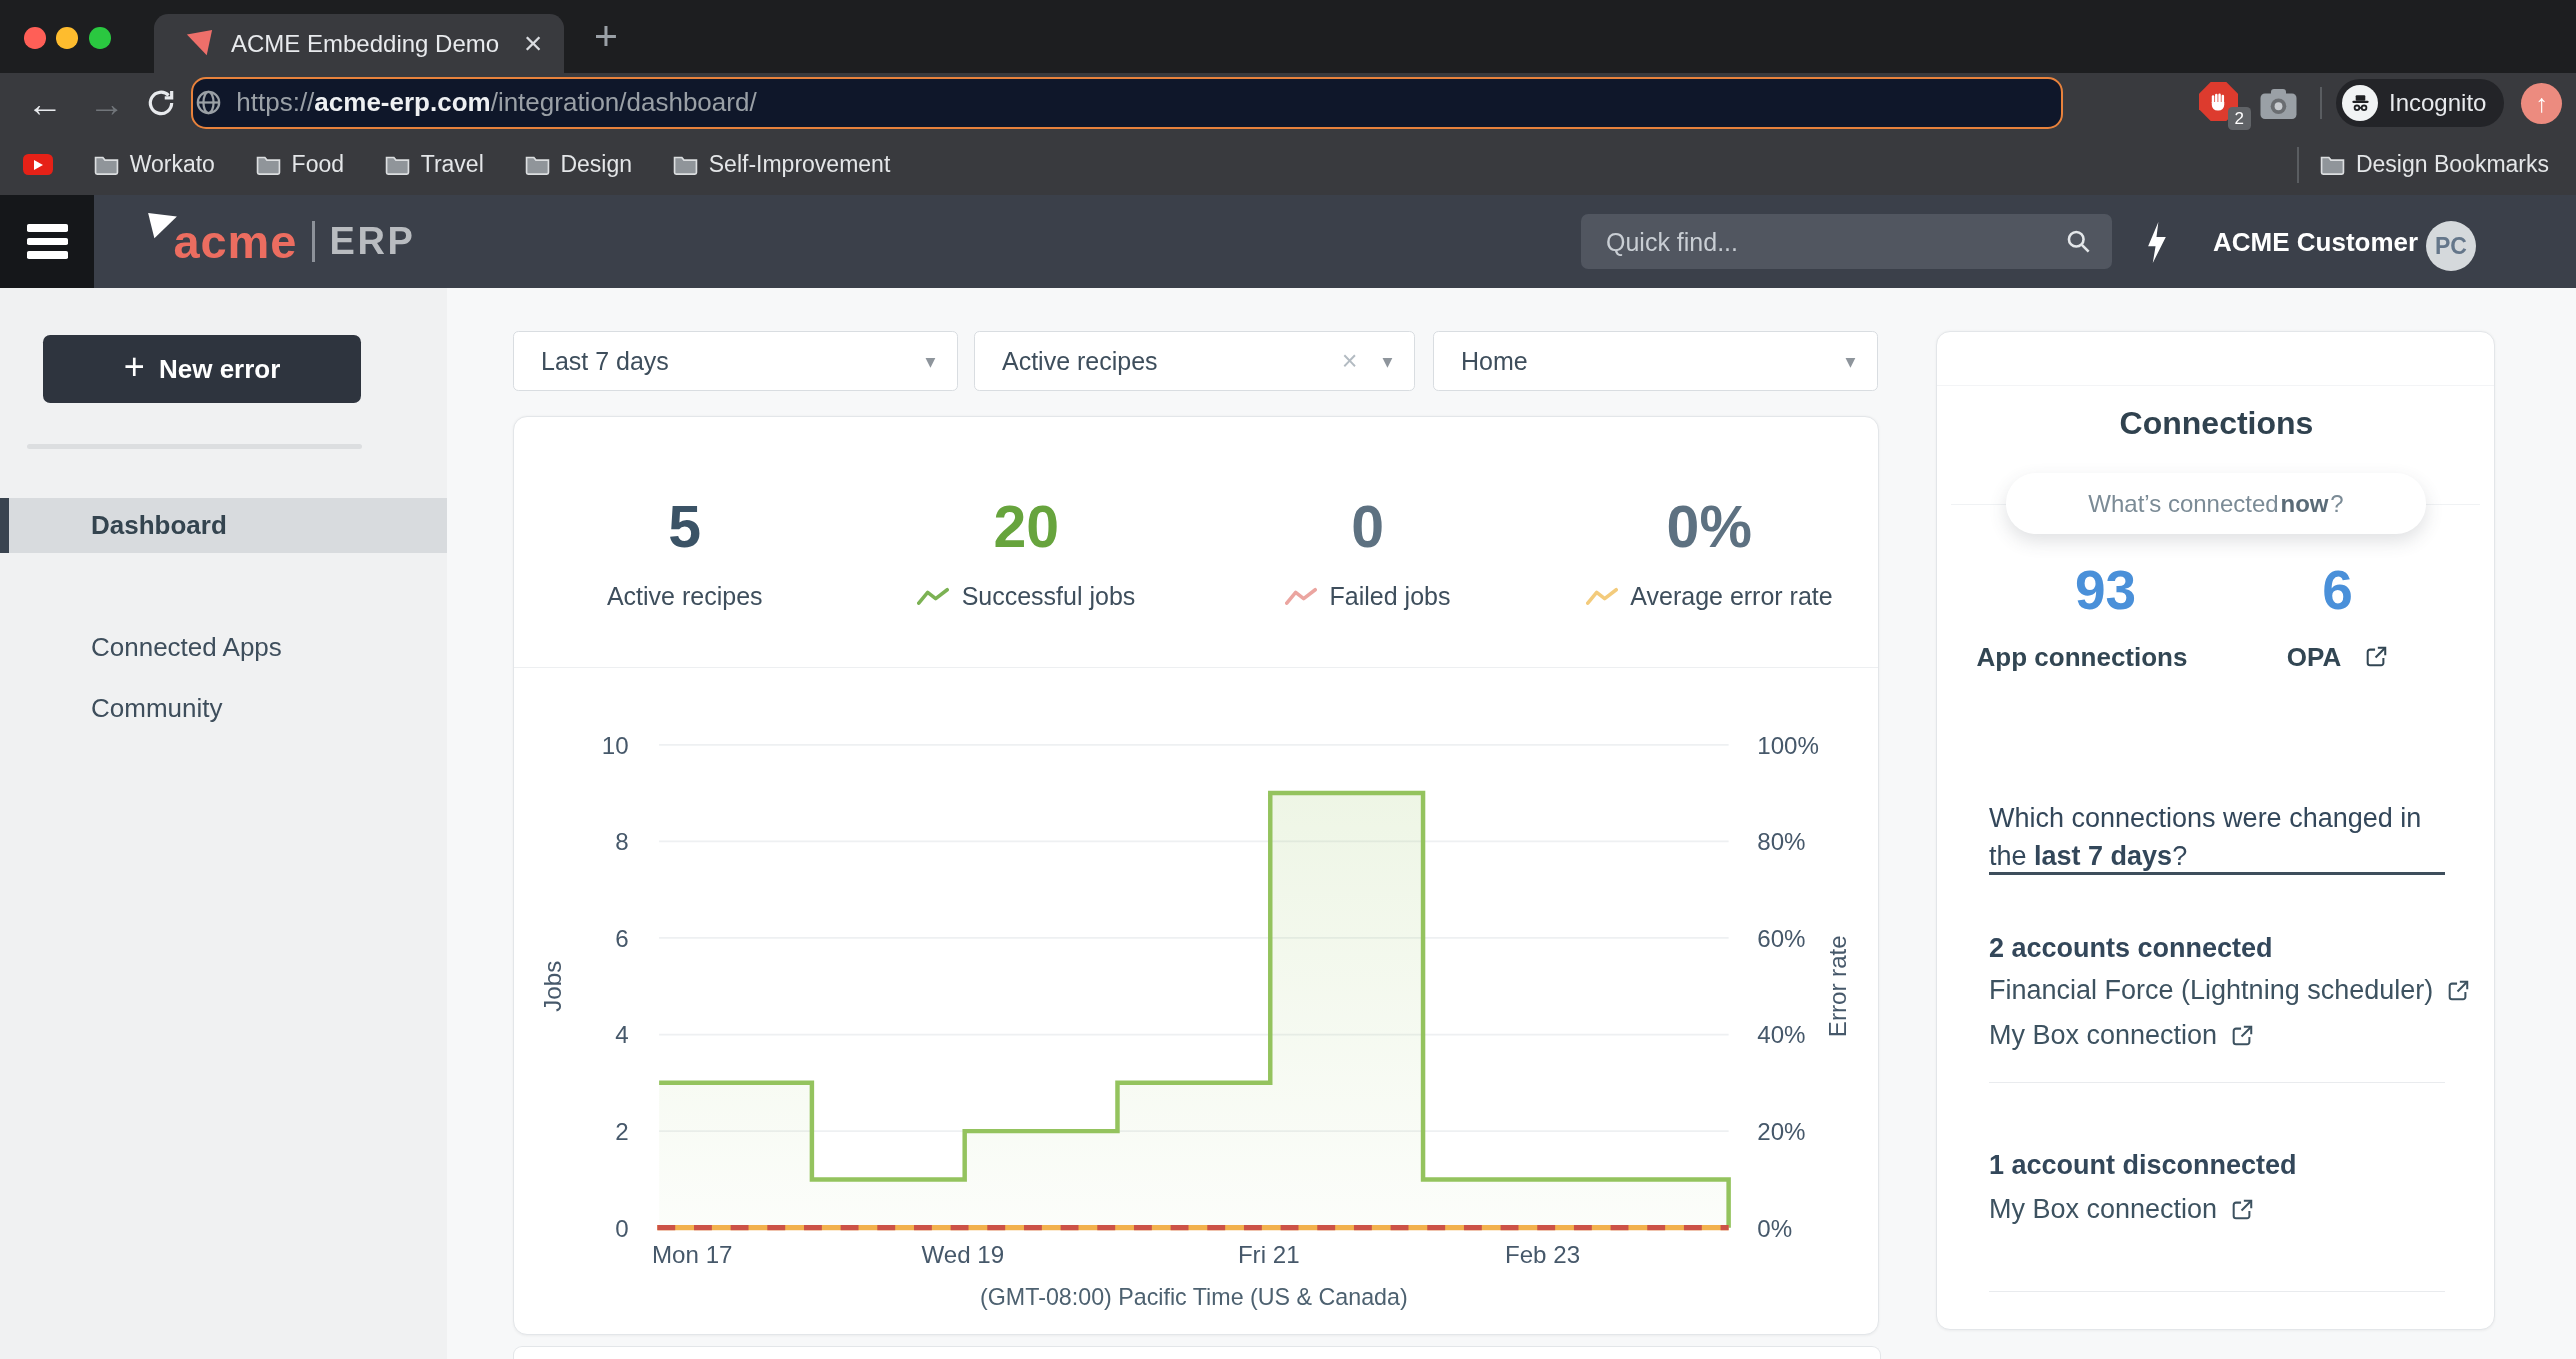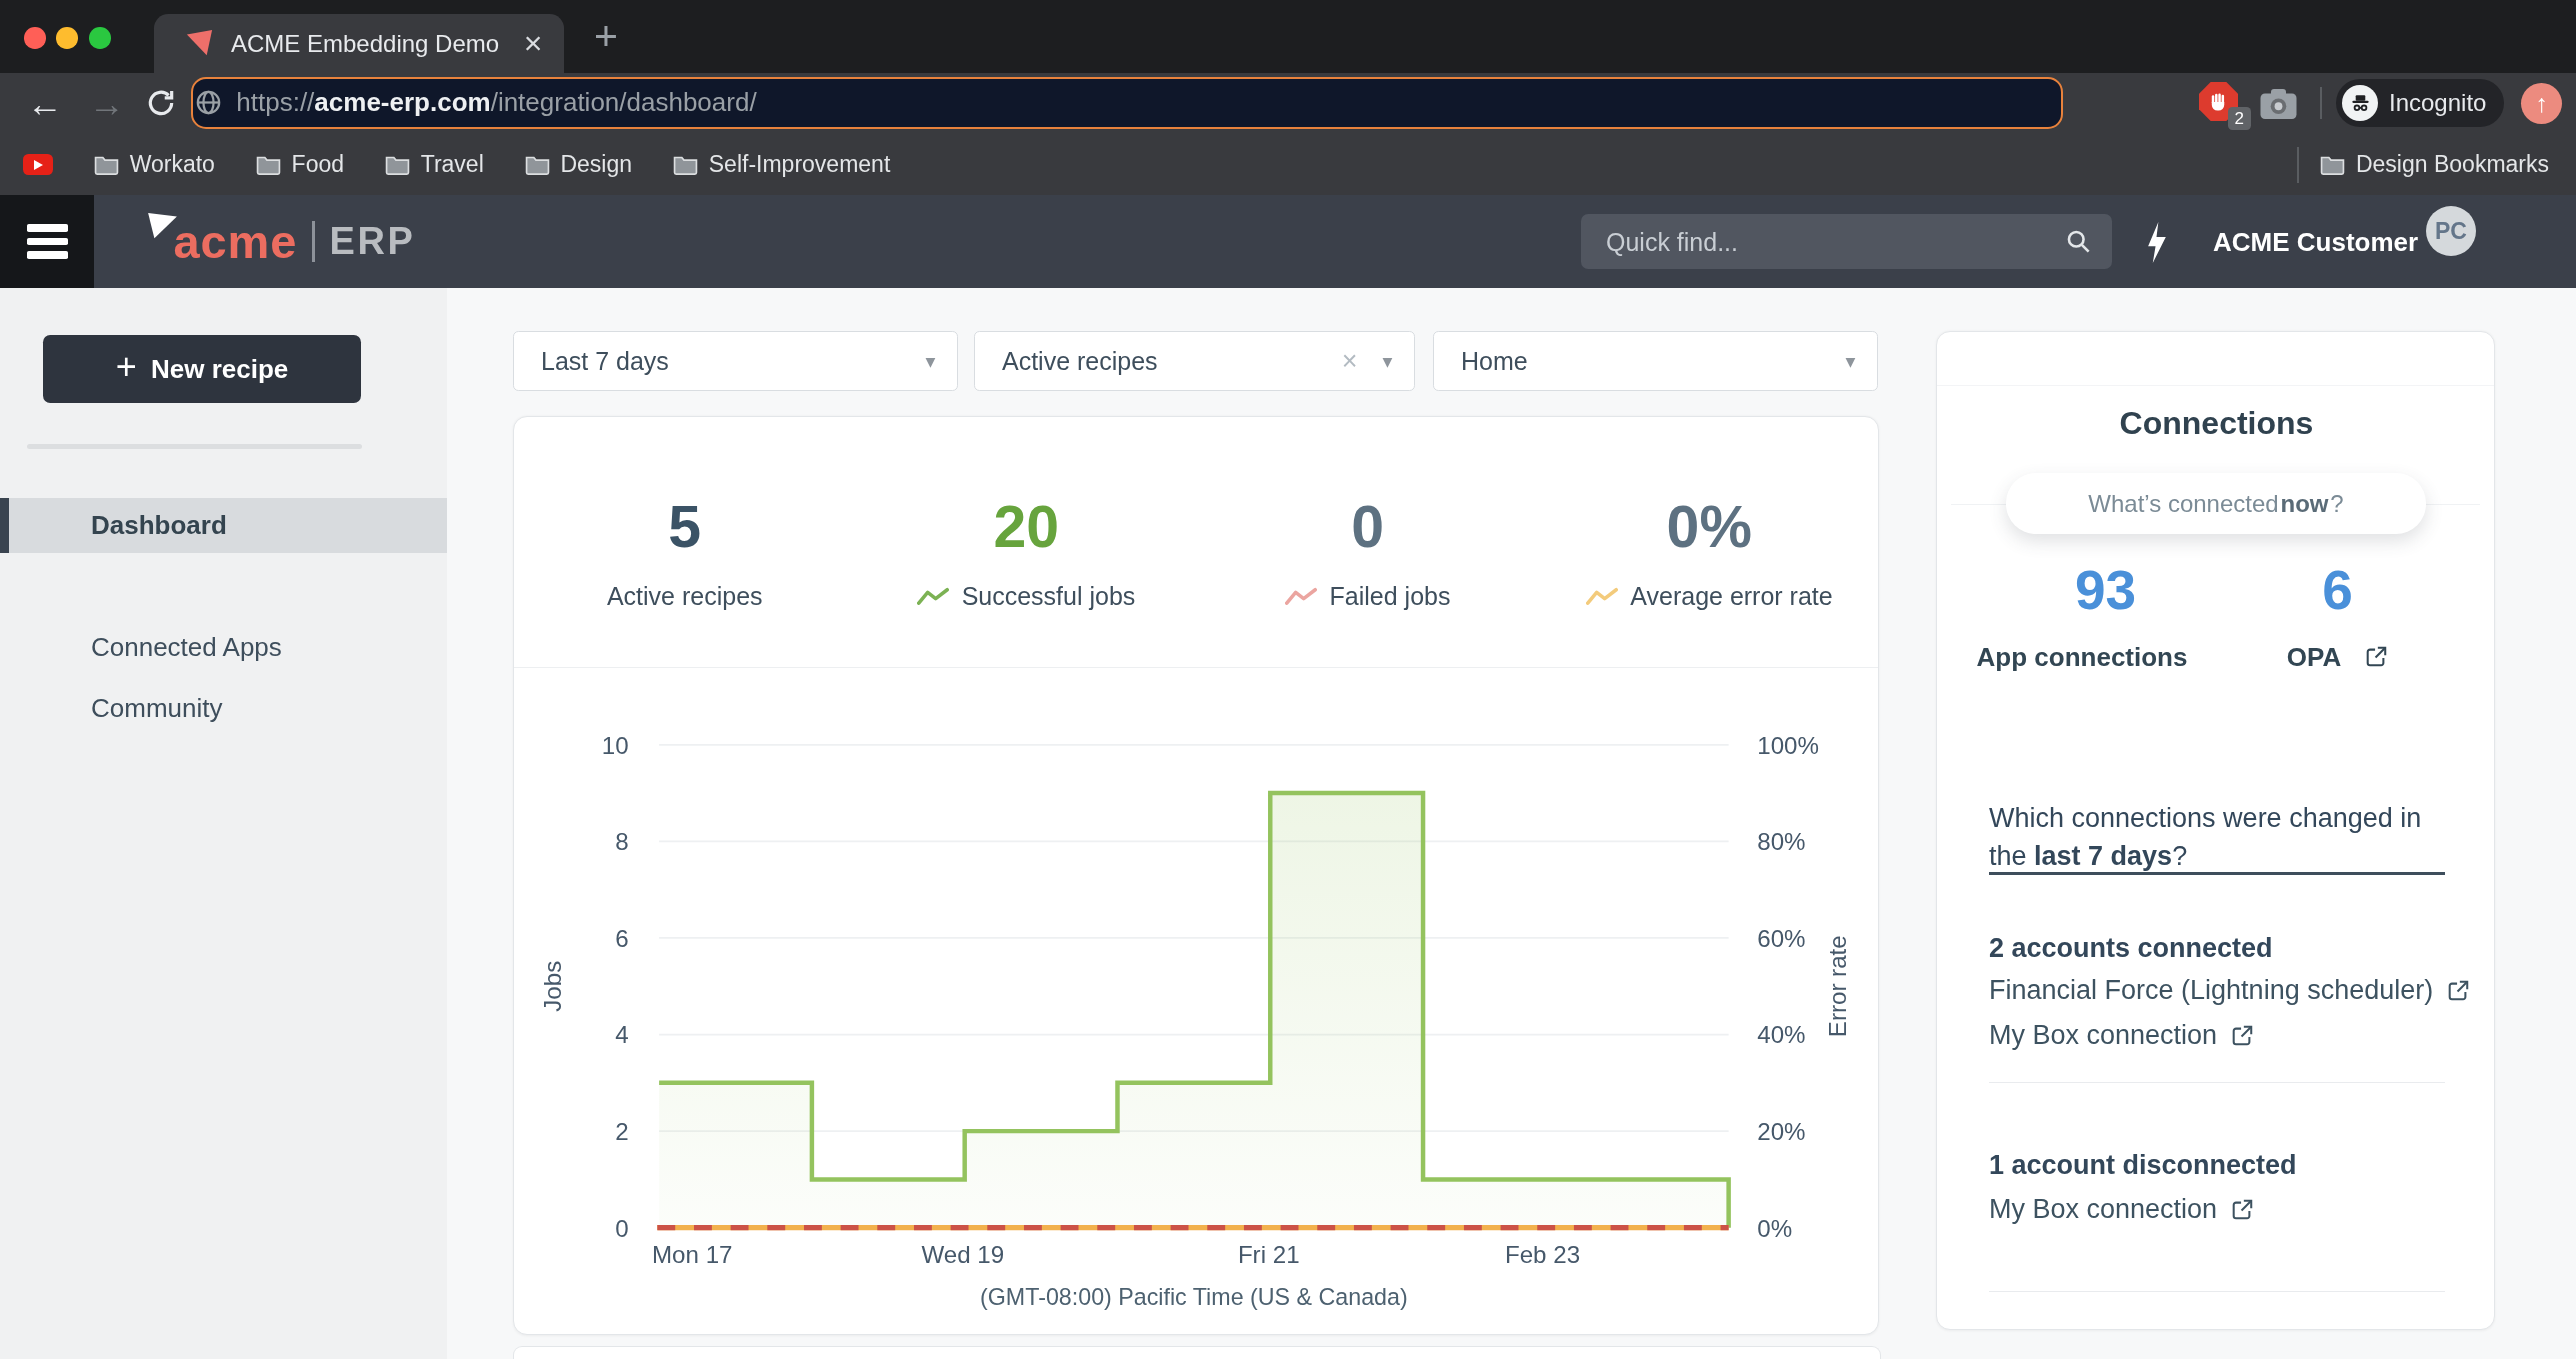--- a/index.html
+++ b/index.html
@@ -41,21 +41,21 @@
         align-items:center;justify-content:center;gap:6.3px;}
   .hamb span{display:block;width:41px;height:7.2px;background:#fff;border-radius:1.8px;}
   .logo-acme{font-size:47px;font-weight:700;letter-spacing:0.9px;}
   .logo-bar{width:3.6px;height:41px;background:#8d929a;}
   .logo-erp{font-size:38px;font-weight:700;color:#b9bcc0;letter-spacing:2.7px;}
   .quickfind{left:1581px;top:19px;width:531px;height:55px;background:#515660;border-radius:7.2px;}
   .quickfind input{position:absolute;left:23px;top:0;width:429px;height:55px;background:transparent;border:none;outline:none;
         font-size:25px;color:#e8eaec;font-family:inherit;}
   .quickfind input::placeholder{color:#c9ced4;}
   .acct{font-size:26px;font-weight:700;color:#fff;white-space:nowrap;}
-  .avatar{left:2426px;top:11px;width:50px;height:50px;border-radius:50%;background:#d5d9dc;
+  .avatar{left:2426px;top:26px;width:50px;height:50px;border-radius:50%;background:#d5d9dc;
           color:#64768a;font-weight:700;font-size:23px;text-align:center;line-height:50px;}
   
   .sidebar{left:0;top:288px;width:447px;height:1072px;background:#f0f1f2;border-right:0.9px solid #e4e6e8;}
   .mainbg{left:447px;top:288px;width:2129px;height:1072px;background:#f7f8f9;}
   .newrecipe{left:43px;top:47px;width:318px;height:68px;background:#2e343e;border-radius:7.2px;color:#fff;
              display:flex;align-items:center;justify-content:center;gap:14.3px;font-size:26px;font-weight:700;}
   .newrecipe .plus{font-size:36px;font-weight:400;margin-top:-3.6px;}
   .side-div{left:27px;top:156px;width:335px;height:4.5px;background:#dcdee0;border-radius:2.7px;}
   .nav-item{left:0;width:447px;height:55px;display:flex;align-items:center;padding-left:91px;
             box-sizing:border-box;font-size:26px;color:#3e4e5c;}
@@ -254,21 +254,21 @@
       <polygon points="13,0 2,26 10,26 7,44 21,16 11,16" fill="#ffffff"></polygon>
     </svg>
 
     <span class="abs acct" style="left:2213px;top:32px">ACME Customer</span>
     <div class="abs avatar">PC</div>
   </div>
 
   <div class="abs sidebar">
     <div class="abs newrecipe">
       <span class="plus">+</span>
-      <span>New recipe</span>
+      <span>New error</span>
     </div>
     <div class="abs side-div"></div>
     <div class="abs nav-item active" style="top:210px">
         <span>Dashboard</span>
       </div>
     <div class="abs nav-item" style="top:332px">
         <span>Connected Apps</span>
       </div>
     <div class="abs nav-item" style="top:393px">
         <span>Community</span>

